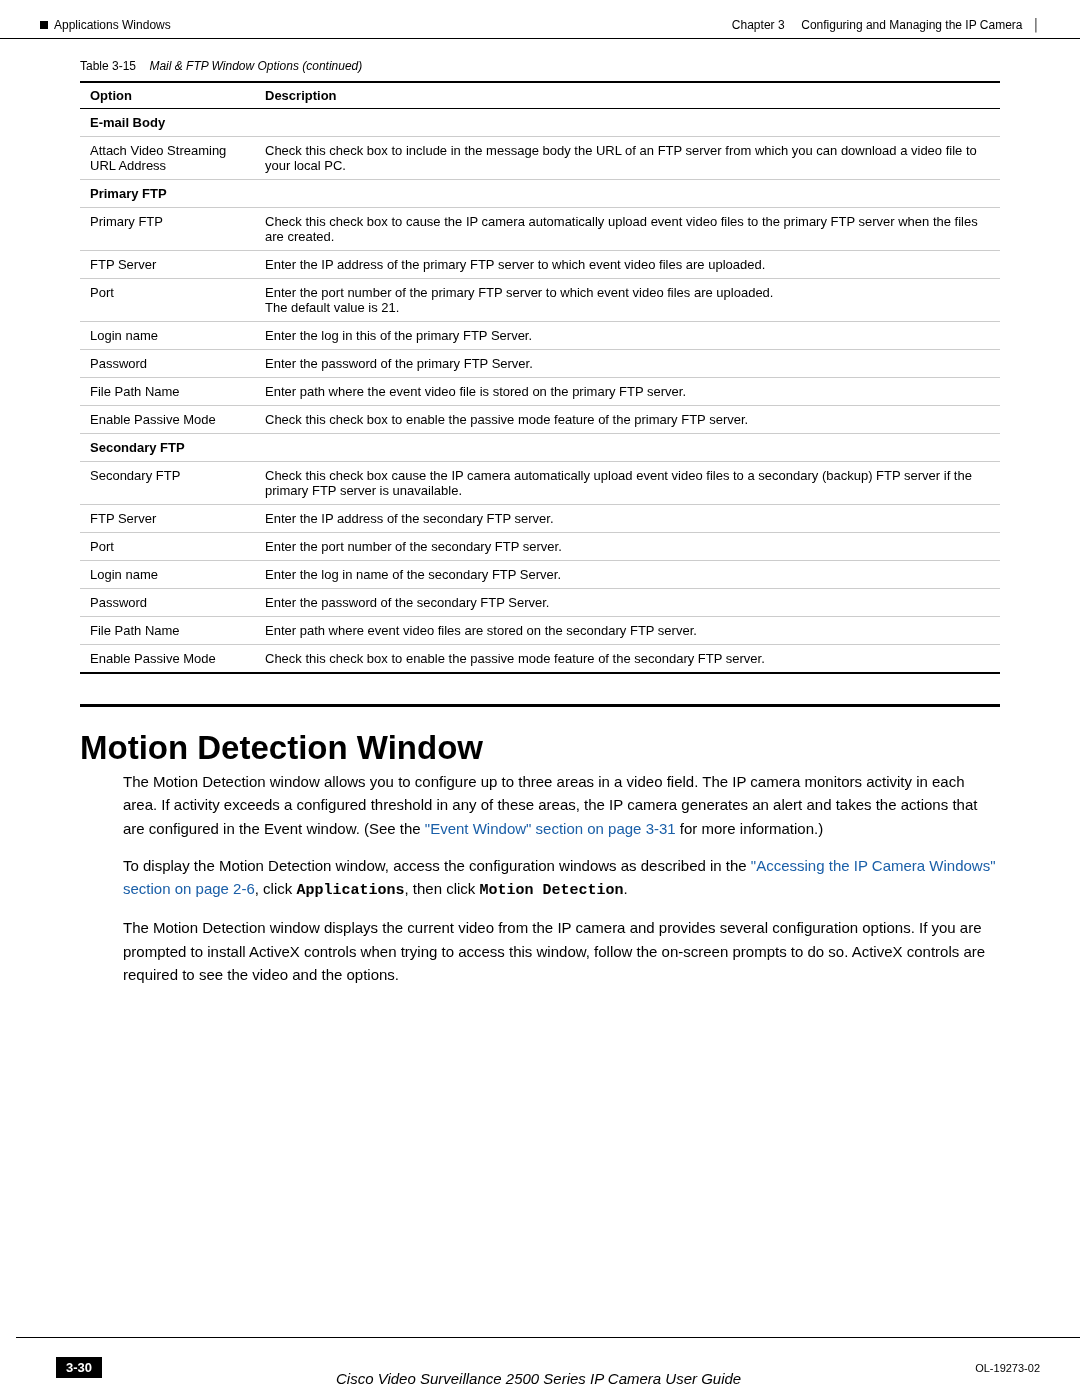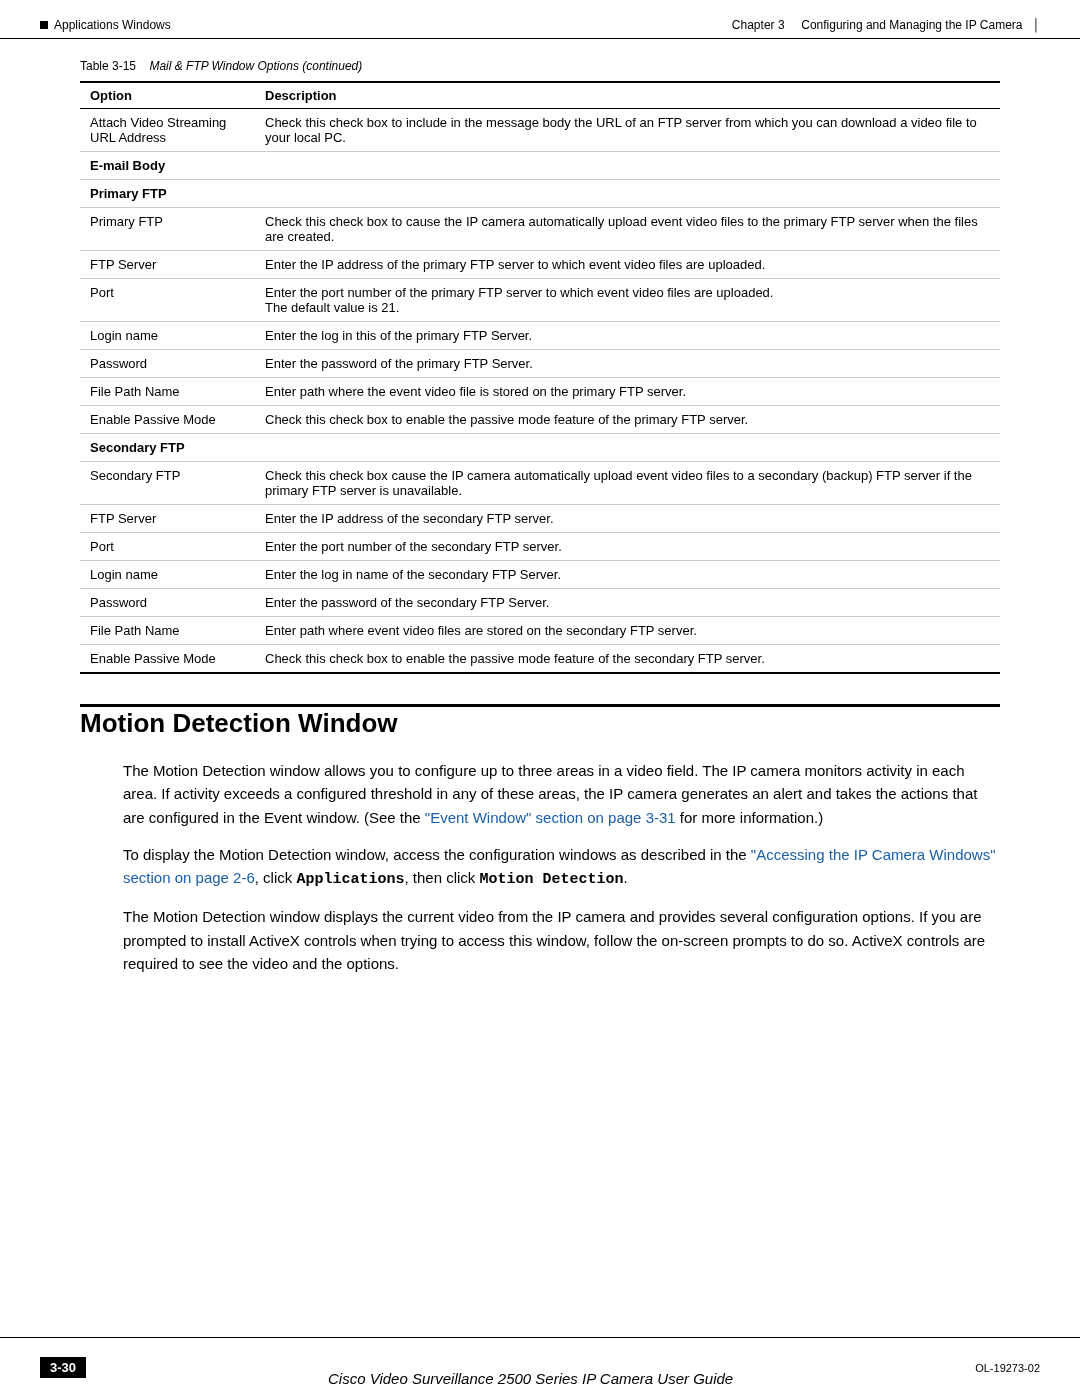--- a/index.html
+++ b/index.html
@@ -81,26 +81,26 @@
       border-bottom: 2px solid #000;
     }
 
     
     .section-label {
       font-weight: bold;
     }
 
     
     .section-title {
-      font-size: 26px;
+      font-size: 33px;
       font-weight: bold;
       margin-top: 30px;
-      margin-bottom: 20px;
+      margin-bottom: 3px;
       border-top: 3px solid #000;
-      padding-top: 1px;
+      padding-top: 22px;
     }
 
     
     .body-para {
       margin-bottom: 14px;
       line-height: 1.55;
       font-size: 15px;
       margin-left: 43px;
     }
     .link-text {
@@ -109,21 +109,21 @@
     }
     .bold-text {
       font-weight: bold;
       font-family: Liberation Mono, monospace;
     }
 
     
     .page-footer {
       position: absolute;
       bottom: 0;
-      left: 0;
+      left: 16px;
       right: 0;
       display: flex;
       justify-content: space-between;
       align-items: center;
       padding: 10px 40px;
       border-top: 1px solid #000;
       font-size: 11px;
     }
     .footer-page-num {
       background: #000;
@@ -168,25 +168,25 @@
 
   <table class="main-table">
     <thead>
       <tr>
         <th class="col-option">Option</th>
         <th>Description</th>
       </tr>
     </thead>
     <tbody id="table-body">
     <tr>
+          <td colspan="2" class="section-label">E-mail Body</td>
+        </tr>
+        <tr>
           <td class="col-option">Attach Video Streaming URL Address</td>
           <td>Check this check box to include in the message body the URL of an FTP server from which you can download a video file to your local PC.</td>
-        </tr>
-        <tr>
-          <td colspan="2" class="section-label">E-mail Body</td>
         </tr>
         <tr>
           <td colspan="2" class="section-label">Primary FTP</td>
         </tr>
         <tr>
           <td class="col-option">Primary FTP</td>
           <td>Check this check box to cause the IP camera automatically upload event video files to the primary FTP server when the files are created.</td>
         </tr>
         <tr>
           <td class="col-option">FTP Server</td>

